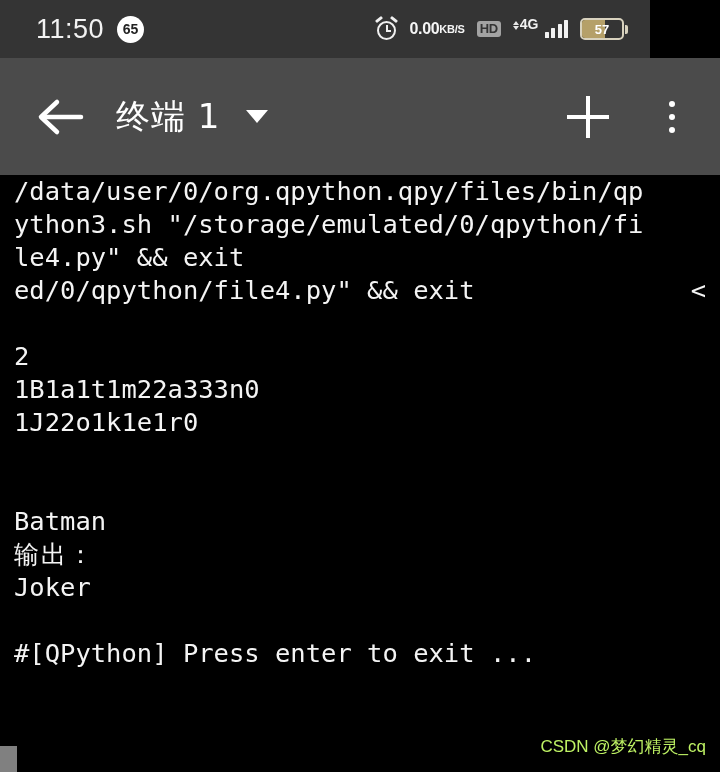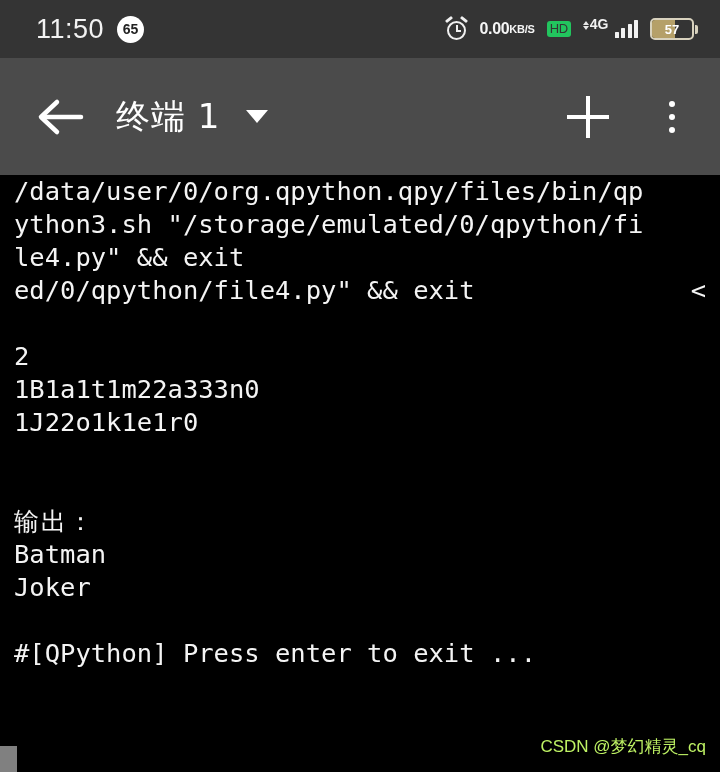--- a/index.html
+++ b/index.html
@@ -6,21 +6,21 @@
   html, body {
     width:720px; height:772px;
     background:#000;
     font-family:"Liberation Sans", sans-serif;
     overflow:hidden;
   }
   #screen { position:relative; width:720px; height:772px; background:#000; }
 
   
   .statusbar{
-    position:absolute; left:0; top:0; width:720px; height:58px;
+    position:absolute; left:0; top:0; width:650px; height:58px;
     background:#343434;
     display:flex; align-items:center; justify-content:space-between;
     padding:0 22px 0 36px;
   }
   .sb-left{ display:flex; align-items:center; gap:13px; }
   .sb-time{ color:#f2f2f2; font-size:27px; letter-spacing:.5px; font-family:"Liberation Sans",sans-serif; }
   .sb-badge{
     width:27px; height:27px; border-radius:50%;
     background:#ffffff; color:#222;
     font-size:14px; font-weight:bold;
@@ -47,22 +47,22 @@
   .ic-alarm .bell-r{
     position:absolute; right:0px; top:0px; width:8px; height:3px;
     background:#f0f0f0; transform:rotate(38deg); border-radius:1px;
   }
 
   .netspeed{ display:flex; flex-direction:row; align-items:center; line-height:1; }
   .netspeed .n1{ color:#f5f5f5; font-size:16px; font-weight:bold; letter-spacing:-.4px; }
   .netspeed .n2{ color:#f5f5f5; font-size:11px; font-weight:bold; margin-top:1px; letter-spacing:-.2px; }
 
   .hd-badge{
-    background:#22c55e; color:#343434;
-    font-size:13px; font-weight:normal;
+    background:#a3a3a3; color:#343434;
+    font-size:13px; font-weight:bold;
     border-radius:3px; padding:1px 3px; line-height:1.15;
     letter-spacing:-.3px;
   }
 
   .cell{ display:flex; align-items:flex-end; gap:6px; }
   .cell .g4{ display:flex; align-items:center; gap:1px; }
   .cell .arrows{ display:flex; flex-direction:column; gap:1px; justify-content:center; position:relative; top:-5px;}
   .cell .arrows i{
     display:block; width:0;height:0;
     border-left:3px solid transparent;border-right:3px solid transparent;
@@ -240,22 +240,22 @@
       <div class="term-line">/data/user/0/org.qpython.qpy/files/bin/qp</div>
       <div class="term-line">ython3.sh "/storage/emulated/0/qpython/fi</div>
       <div class="term-line">le4.py" &amp;&amp; exit</div>
       <div class="term-line with-tail">ed/0/qpython/file4.py" &amp;&amp; exit<span class="tail">&lt;</span></div>
       <div class="term-pad"></div>
       <div class="term-line">2</div>
       <div class="term-line">1B1a1t1m22a333n0</div>
       <div class="term-line">1J22o1k1e1r0</div>
       <div class="term-pad"></div>
       <div class="term-pad"></div>
+      <div class="term-line">Batman</div>
       <div class="term-line cjk">输出：</div>
-      <div class="term-line">Batman</div>
       <div class="term-line">Joker</div>
       <div class="term-pad"></div>
       <div class="term-line">#[QPython] Press enter to exit ...</div>
     </div>
 
   <div class="corner-block"></div>
   <div class="watermark">CSDN @梦幻精灵_cq</div>
 
 </div>
 

